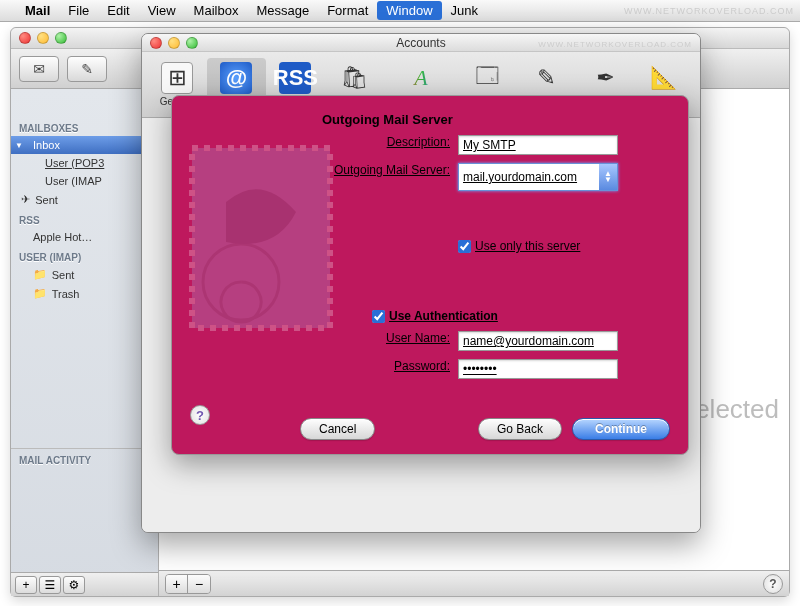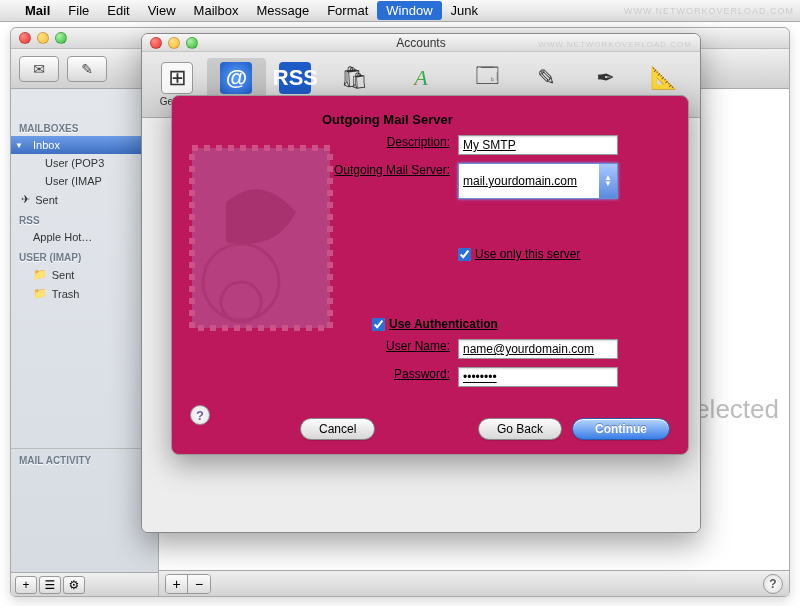--- a/index.html
+++ b/index.html
@@ -64,21 +64,21 @@
 .gen-icon { border:1px solid #999; background:#f8f8f8; width:26px; height:32px;}
 
 .prefs-body { position:absolute; top:84px; bottom:0; left:0; right:0; background:#ededed; }
 
 
 .sheet { position:absolute; top:95px; left:171px; width:518px; height:360px; background: #be185d; border:1px solid #999; border-radius:8px; box-shadow: 0 10px 28px rgba(0,0,0,.35); }
 .sheet h3 { font-size:13px; font-weight:bold; padding: 16px 0 4px 150px; }
 .frow { display:flex; align-items:flex-start; padding: 4px 36px 4px 0; font-size:12px;text-decoration:underline;}
 .frow label { width: 286px; text-align:right; padding-right: 8px; }
 .frow input[type=text], .frow input[type=password] { width: 160px; height:20px; border:1px solid #999; background:#fff; padding: 1px 4px; font-size:12px; box-shadow: inset 0 1px 2px rgba(0,0,0,.15);}
-.frow .combo { width: 160px; height:36px; border:1px solid #6892d8; background:#fff; display:flex; align-items:center; padding:0 4px; font-size:12px; position:relative; box-shadow: 0 0 3px #6ba3ff;}
+.frow .combo { width: 160px; height:28px; border:1px solid #6892d8; background:#fff; display:flex; align-items:center; padding:0 4px; font-size:12px; position:relative; box-shadow: 0 0 3px #6ba3ff;}
 .frow .combo .ar { position:absolute; right:0; top:0; bottom:0; width:18px; background: linear-gradient(#a8c8ff,#5a8ae0); display:flex; align-items:center; justify-content:center; font-size:8px; color:#fff; flex-direction:column; line-height:6px;}
 .chk { display:flex; align-items:center; gap:4px;margin-top:40px; }
 .chk input { accent-color: #2a6fd6; }
 .sheet .stamp2 { position:absolute; left:14px; top:46px; width:150px; height:200px; opacity:.25;}
 .sheet-footer { position:absolute; bottom:14px; left:0; right:0; display:flex; align-items:center; padding: 0 18px; }
 .aqua-btn { height:22px; padding: 0 18px; border-radius:11px; border:1px solid #888; background: linear-gradient(#fefefe,#d7d7d7); font-size:12px; box-shadow: inset 0 1px #fff, 0 1px 1px rgba(0,0,0,.15); margin-top: 28px;}
 .aqua-btn.primary { background: linear-gradient(#b7d6ff,#3a7de6); color:#fff; border-color:#2a5aaa; text-shadow:0 -1px rgba(0,0,0,.3); font-weight:bold; padding: 0 22px;}
 .helpbtn { width:20px; height:20px; border-radius:50%; border:1px solid #999; background:radial-gradient(#fff,#e0e0e0); color:#7058b0; font-weight:bold; display:flex; align-items:center; justify-content:center; font-size:13px;}
 </style>
 </head>
@@ -117,21 +117,21 @@
       <div class="segb">Inbox</div>
     </div>
   </div>
   <div class="body-area">
     <div class="sidebar">
       <div style="height:28px;"></div>
       <div class="shdr">MAILBOXES</div>
       <div class="sitem sel">
           <span>Inbox</span>
         </div>
-      <div class="sitem" style="padding-left:34px;">
+      <div class="sitem" style="padding-left:34px;text-decoration:underline;">
           <span>User (POP3</span>
         </div>
       <div class="sitem" style="padding-left:34px;">
           <span>User (IMAP</span>
         </div>
       <div class="sitem">
           <span style="margin-left:-12px;">✈ </span>
           <span>Sent</span>
         </div>
       <div class="shdr">RSS</div>

